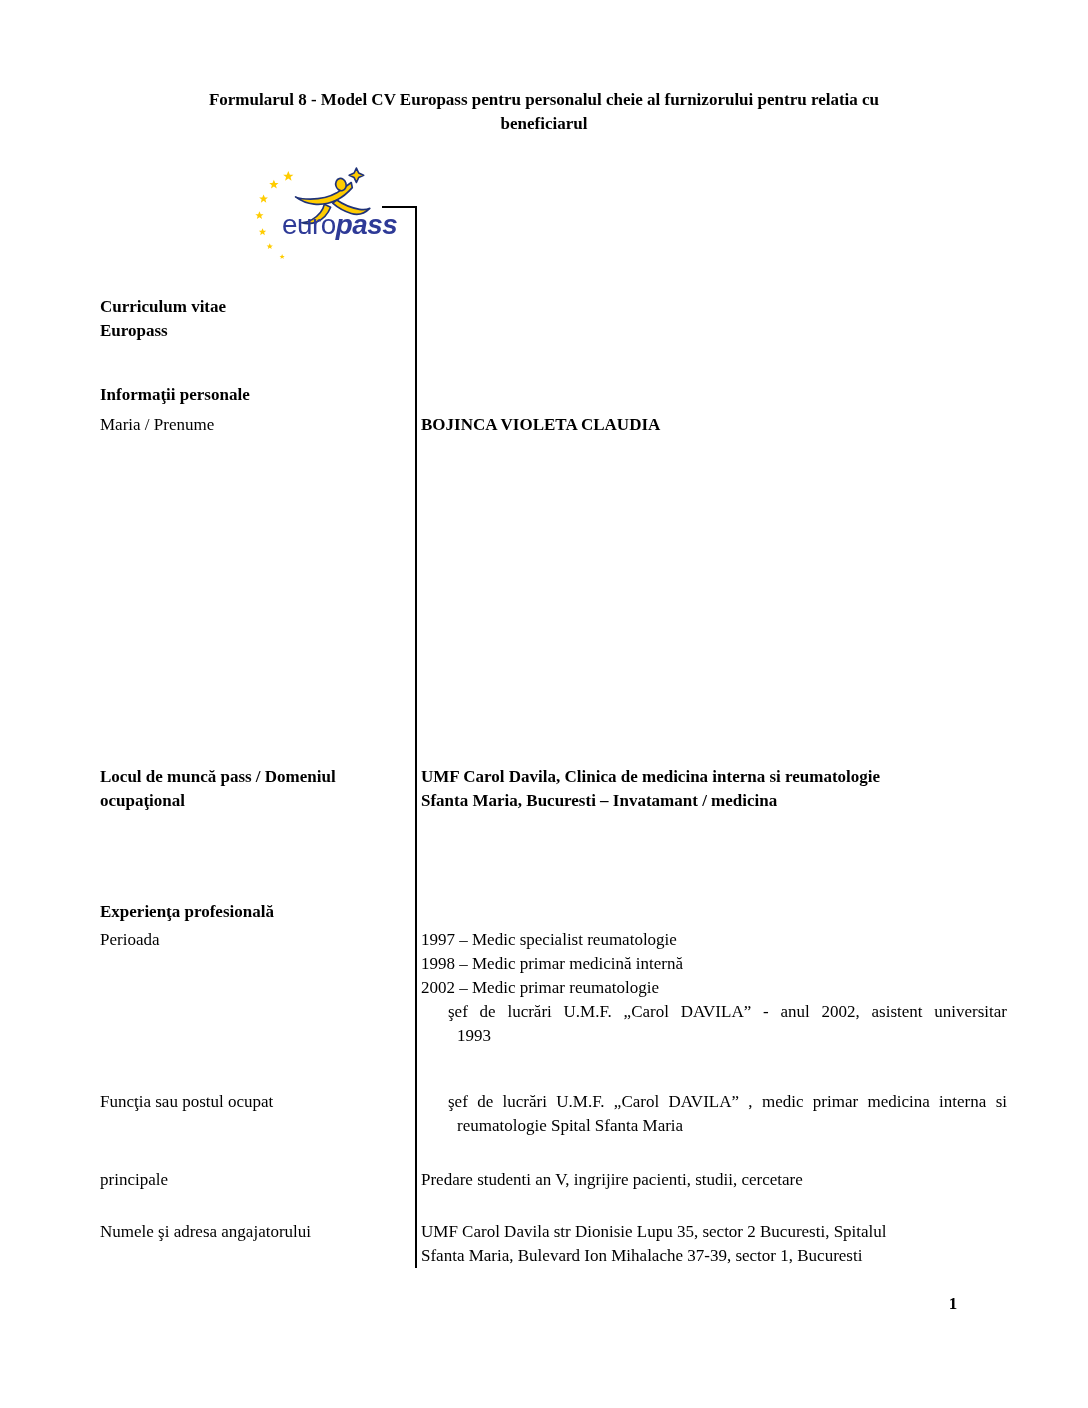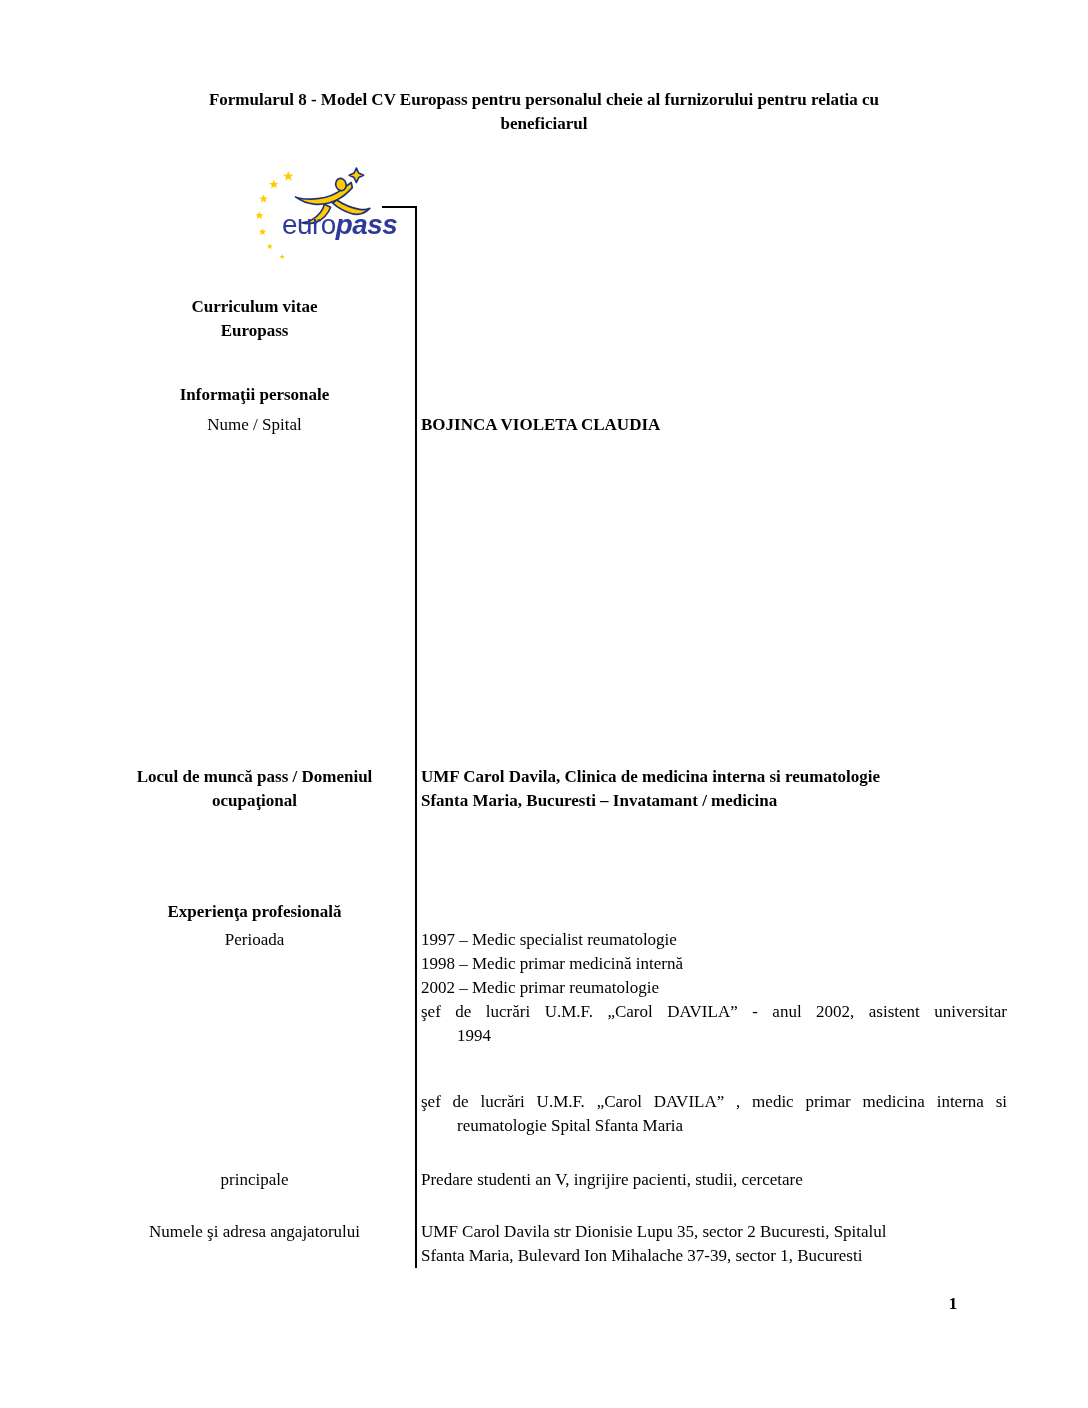--- a/index.html
+++ b/index.html
@@ -6,24 +6,24 @@
   .page {
     position:relative; width:1088px; height:1408px; margin:0 auto;
     background:#ffffff; color:#000;
     font-family:"Liberation Serif","DejaVu Serif",serif;
     font-size:17px; line-height:24px; overflow:hidden;
   }
   .doc-title {
     position:absolute; top:88px; left:94px; width:900px;
     text-align:center; font-weight:bold;
   }
-  .lbl { position:absolute; left:100px; width:309px; text-align:center; }
+  .lbl { position:absolute; left:100px; width:309px; text-align:left; }
   .val { position:absolute; left:421px; width:586px; text-align:left; }
   .bold { font-weight:bold; }
-  .stretch { text-align:justify; text-align-last:justify; }
+  .stretch { text-align:justify; text-align-last:justify;margin-left:27px; }
   .indent { padding-left:36px; }
   .hline { position:absolute; left:382px; top:206px; width:34px; height:2px; background:#000; }
   .vline { position:absolute; left:415px; top:206px; width:2px; height:1062px; background:#000; }
   .pagenum { position:absolute; left:938px; top:1292px; width:30px; text-align:center; font-weight:bold; }
   .logo { position:absolute; left:252px; top:166px; width:150px; height:98px; }
   .logo text { font-family:"Liberation Sans","DejaVu Sans",sans-serif; letter-spacing:-0.5px; }
 </style>
 </head>
 <body>
 
@@ -59,43 +59,44 @@
   <div class="hline"></div>
   <div class="vline"></div>
 
   <div class="lbl bold" style="top:295px">
     <div>Curriculum vitae</div>
     <div>Europass</div>
   </div>
 
   <div class="lbl bold" style="top:383px">Informaţii personale</div>
 
-  <div class="lbl" style="top:413px">Nume / Spital</div>
+  <div class="lbl" style="top:413px">Maria / Prenume</div>
   <div class="val bold" style="top:413px">BOJINCA VIOLETA CLAUDIA</div>
 
   <div class="lbl bold" style="top:765px">
     <div>Locul de muncă pass / Domeniul</div>
     <div>ocupaţional</div>
   </div>
   <div class="val bold" style="top:765px">
     <div>UMF Carol Davila, Clinica de medicina interna si reumatologie</div>
     <div>Sfanta Maria, Bucuresti – Invatamant / medicina</div>
   </div>
 
   <div class="lbl bold" style="top:900px">Experienţa profesională</div>
 
   <div class="lbl" style="top:928px">Perioada</div>
   <div class="val" style="top:928px">
     <div>1997 – Medic specialist reumatologie</div>
     <div>1998 – Medic primar medicină internă</div>
     <div>2002 – Medic primar reumatologie</div>
     <div class="stretch">şef de lucrări U.M.F. „Carol DAVILA” - anul 2002, asistent universitar</div>
-    <div class="indent">1994</div>
+    <div class="indent">1993</div>
   </div>
 
+  <div class="lbl" style="top:1090px">Funcţia sau postul ocupat</div>
   <div class="val" style="top:1090px">
     <div class="stretch">şef de lucrări U.M.F. „Carol DAVILA” , medic primar medicina interna si</div>
     <div class="indent">reumatologie Spital Sfanta Maria</div>
   </div>
 
   <div class="lbl" style="top:1168px">
     <div>principale</div>
   </div>
   <div class="val" style="top:1168px">Predare studenti an V, ingrijire pacienti, studii, cercetare</div>
 

